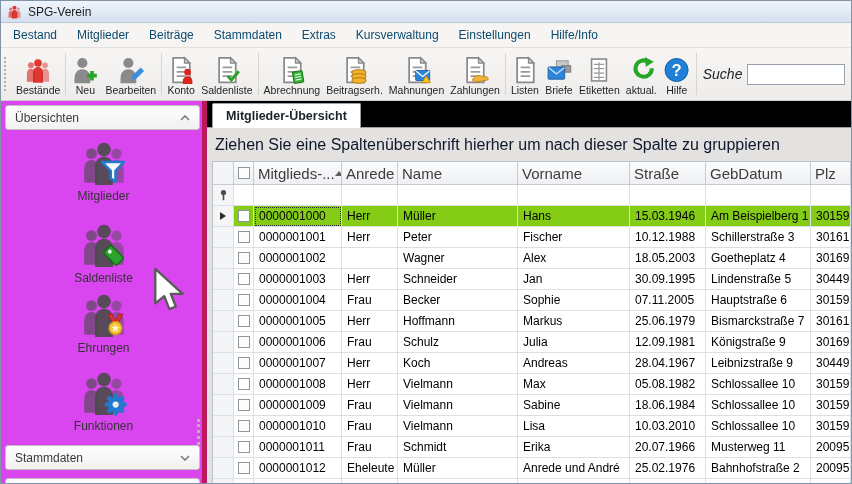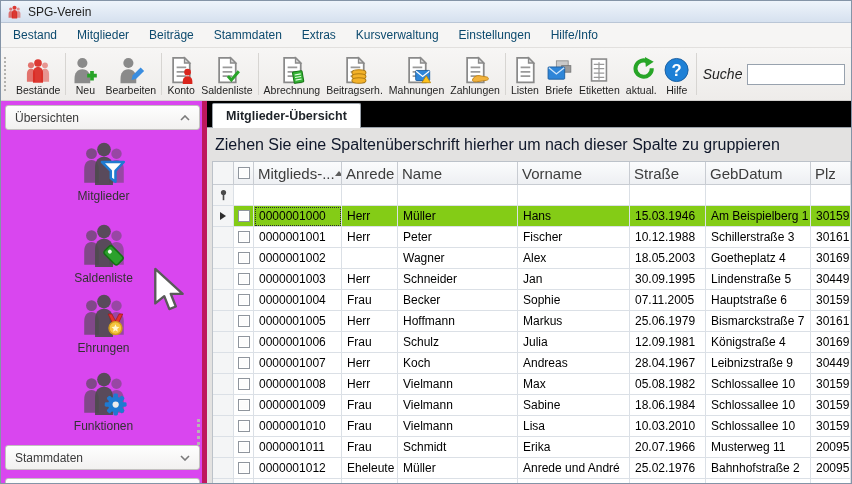--- a/index.html
+++ b/index.html
@@ -446,21 +446,21 @@
             <div class="trow">
     <div class="cell gutter"></div>
     <div class="cell cbcell">
                 <span class="cb"></span>
               </div>
     <div class="cell" data-field="id">0000001006</div>
     <div class="cell" data-field="anrede">Frau</div>
     <div class="cell" data-field="name">Schulz</div>
     <div class="cell" data-field="vorname">Julia</div>
     <div class="cell" data-field="geb">12.09.1981</div>
-    <div class="cell" data-field="strasse">Königstraße 4</div>
+    <div class="cell" data-field="strasse">Königstraße 9</div>
     <div class="cell" data-field="plz">30169</div>
   </div>
             <div class="trow">
     <div class="cell gutter"></div>
     <div class="cell cbcell">
                 <span class="cb"></span>
               </div>
     <div class="cell" data-field="id">0000001007</div>
     <div class="cell" data-field="anrede">Herr</div>
     <div class="cell" data-field="name">Koch</div>

